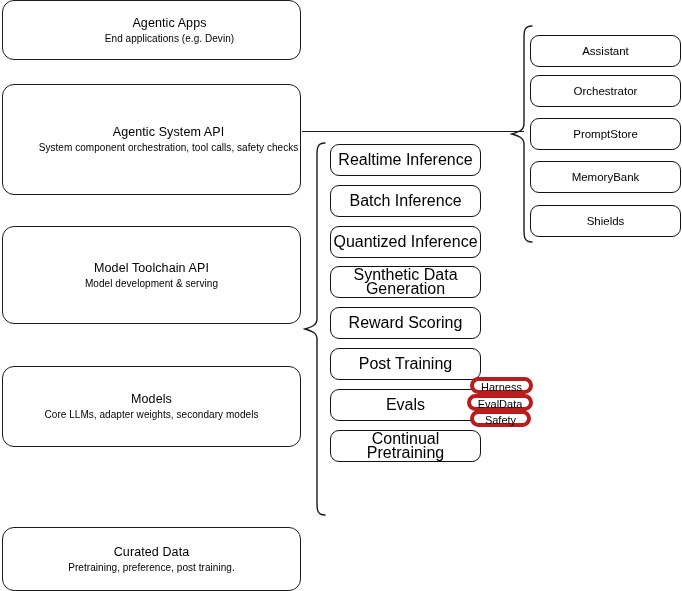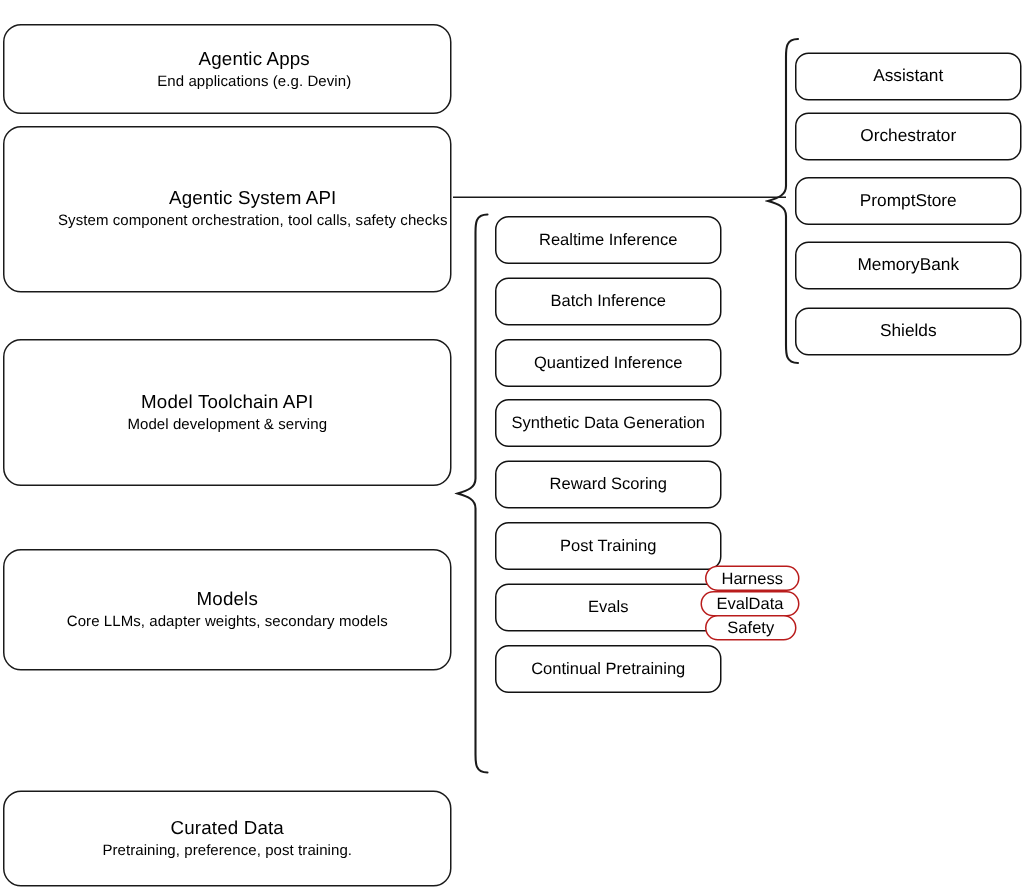--- a/index.html
+++ b/index.html
@@ -51,45 +51,45 @@
   .left-box { left: 2px; width: 299px; }
   
   .mid-box {
     left: 330px;
     width: 151px;
     height: 32px;
     border-radius: 9px;
     border: 1px solid #121212;
   }
   .mid-box .item-label {
-    font-size: 11px;
+    font-size: 16px;
     line-height: 14px;
   }
   
   .right-box {
     left: 530px;
     width: 151px;
     height: 32px;
     border-radius: 9px;
     border: 1px solid #121212;
   }
   .right-box .item-label {
     font-size: 11.5px;
     line-height: 14px;
   }
   
   .pill {
     position: absolute;
     box-sizing: border-box;
-    border: 1px solid #b91c1c;
+    border: 4px solid #b91c1c;
     border-radius: 9px;
     background: #ffffff;
     height: 17px;
     display: flex;
-    align-items: flex-end;
+    align-items: flex-start;
     justify-content: center;
     font-size: 11px;
     line-height: 13px;
     z-index: 5;
   }
   
   .connector {
     position: absolute;
     background: #1a1a1a;
     height: 1px;
@@ -99,21 +99,21 @@
     position: absolute;
     z-index: 4;
   }
   .brace svg { display: block; }
 </style>
 </head>
 <body>
 
 <div class="stage">
 
-  <div class="box left-box" style="top:16px;height:60px;padding-left:36px;">
+  <div class="box left-box" style="top:0;height:60px;padding-left:36px;">
     <div class="layer-title">Agentic Apps</div>
     <div class="layer-sub">End applications (e.g. Devin)</div>
   </div>
 
   <div class="box left-box" style="top:84px;height:111px;padding-left:34px;">
     <div class="layer-title">Agentic System API</div>
     <div class="layer-sub">System component orchestration, tool calls, safety checks</div>
   </div>
 
   <div class="box left-box" style="top:226px;height:98px;">

